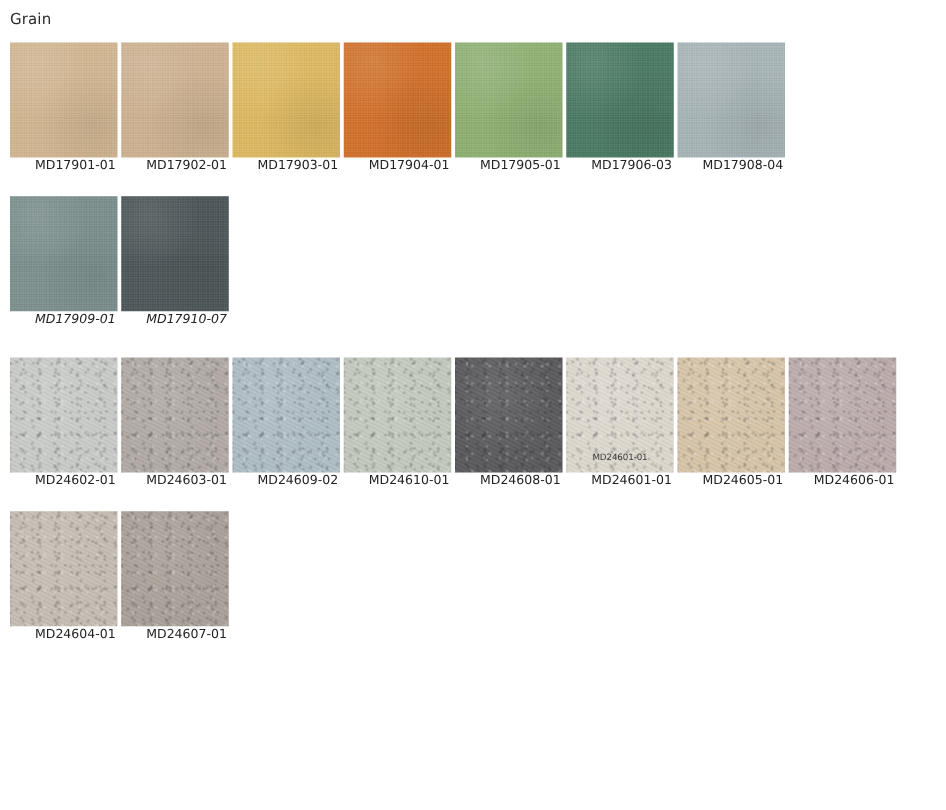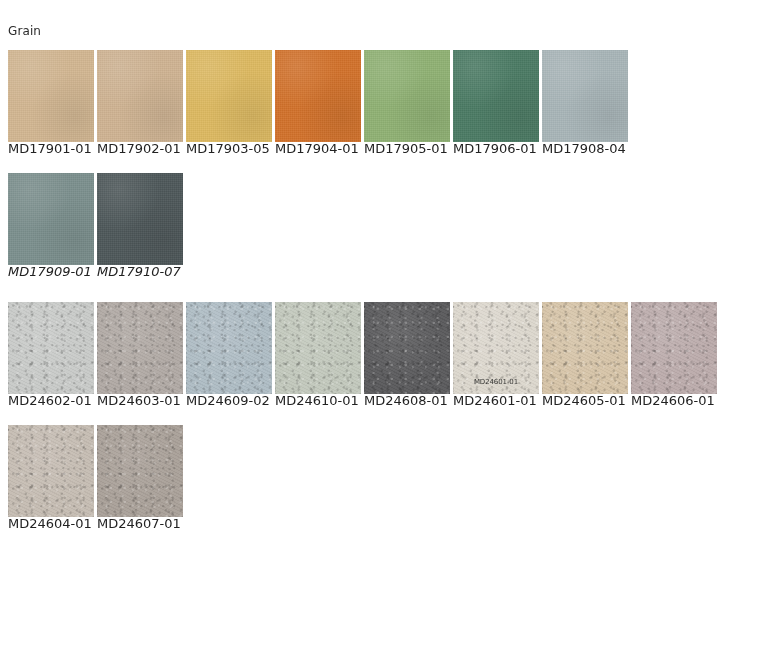--- a/index.html
+++ b/index.html
@@ -13,21 +13,21 @@
     height: 648px;
     font-family: "DejaVu Sans", "Liberation Sans", sans-serif;
     color: #1a1a1a;
     overflow: hidden;
     position: relative;
   }
 
   .catalog {
     position: absolute;
     left: 0;
-    top: 16px;
+    top: 0;
     width: 637px;
   }
 
   .section { position: relative; }
 
   .section-title {
     font-size: 12px;
     line-height: 14px;
     color: #2b2b2b;
     padding-left: 8px;
@@ -114,57 +114,58 @@
     text-align: center;
     font-size: 7px;
     line-height: 8px;
     color: #3a3a38;
     font-family: "DejaVu Sans", "Liberation Sans", sans-serif;
     z-index: 3;
     letter-spacing: -0.1px;
   }
 
   .swatch-caption {
-    font-size: 13px;
+    font-size: 10px;
     line-height: 13px;
     color: #222222;
     text-align: left;
     white-space: nowrap;
+    margin-left: 20px;
   }
 </style>
 </head>
 <body style="background: rgb(255, 255, 255);">
 
 <div class="catalog">
     <div class="section" style="margin-top: 8px;">
       <div class="section-title">Grain</div>
       <div class="swatch-row" style="margin-top: 12px;">
         <div class="swatch-cell">
           <div class="swatch-chip tex-grain" style="background-color: rgb(210, 182, 145);"></div>
           <div class="swatch-caption">MD17901-01</div>
         </div>
         <div class="swatch-cell">
           <div class="swatch-chip tex-grain" style="background-color: rgb(207, 179, 146);"></div>
           <div class="swatch-caption">MD17902-01</div>
         </div>
         <div class="swatch-cell">
           <div class="swatch-chip tex-grain" style="background-color: rgb(221, 185, 96);"></div>
-          <div class="swatch-caption">MD17903-05</div>
+          <div class="swatch-caption">MD17903-01</div>
         </div>
         <div class="swatch-cell">
           <div class="swatch-chip tex-grain" style="background-color: rgb(210, 113, 42);"></div>
           <div class="swatch-caption">MD17904-01</div>
         </div>
         <div class="swatch-cell">
           <div class="swatch-chip tex-grain" style="background-color: rgb(143, 177, 115);"></div>
           <div class="swatch-caption">MD17905-01</div>
         </div>
         <div class="swatch-cell">
           <div class="swatch-chip tex-grain" style="background-color: rgb(74, 122, 99);"></div>
-          <div class="swatch-caption">MD17906-01</div>
+          <div class="swatch-caption">MD17906-03</div>
         </div>
         <div class="swatch-cell">
           <div class="swatch-chip tex-grain" style="background-color: rgb(168, 181, 184);"></div>
           <div class="swatch-caption">MD17908-04</div>
         </div>
       </div>
       <div class="swatch-row" style="margin-top: 18px; font-style: italic;">
         <div class="swatch-cell">
           <div class="swatch-chip tex-grain" style="background-color: rgb(123, 143, 141);"></div>
           <div class="swatch-caption">MD17909-01</div>

